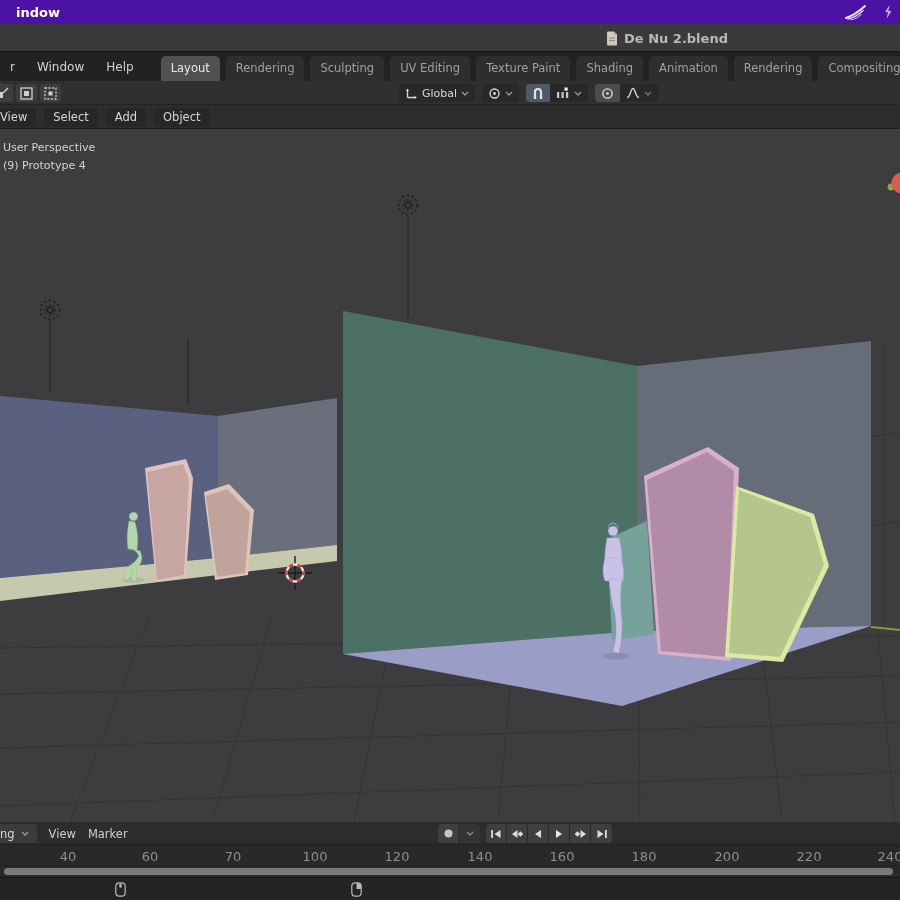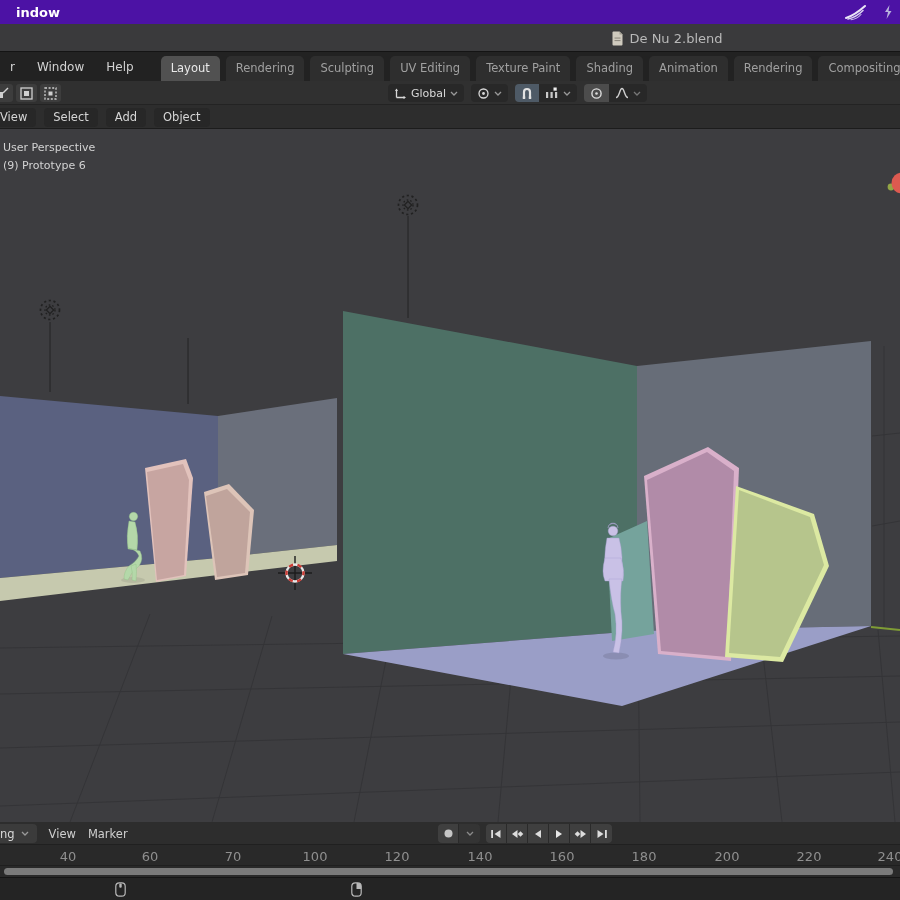--- a/index.html
+++ b/index.html
@@ -11,39 +11,39 @@
   .menubar { position:absolute; left:0; top:0; width:900px; height:24px;
     background:var(--menubarPurple,#4c12a5); display:flex; align-items:center; }
   .menubar .wtitle { color:#fff; font-size:13px; font-weight:bold; margin-left:16px; }
   .menubar .mb-icons { position:absolute; right:6px; top:0; height:24px; display:flex; align-items:center; gap:14px; }
 
   
   .titlebar { position:absolute; left:0; top:24px; width:900px; height:28px;
     background:var(--titlebarBg,#3a3a3c); border-bottom:1px solid #141414; }
   .titlebar .doc { position:absolute; left:667px; top:0; height:28px; transform:translateX(-50%);
     display:flex; align-items:center; gap:6px; color:var(--titlebarText,#b9b9b9);
-    font-size:13px; font-weight:normal; }
+    font-size:13px; font-weight:bold; }
 
   
   .topbar { position:absolute; left:0; top:52px; width:900px; height:29px;
     background:var(--topbarBg,#222); display:flex; align-items:center; overflow:hidden; }
   .topbar .menus { display:flex; align-items:center; gap:4px; margin-left:1px; flex:0 0 auto; }
   .topbar .menus .m { color:#d2d2d2; font-size:12px; padding:3px 9px; border-radius:3px; }
   .tabs { display:flex; align-items:flex-end; gap:6px; margin-left:18px; height:29px; flex:0 0 auto; }
   .tab { background:var(--tabBg,#2e2e2e); color:var(--tabText,#a0a0a0); font-size:11.5px;
     padding:5px 10px 6px 10px; border-radius:5px 5px 0 0; white-space:nowrap; height:25px; }
   .tab.active { background:var(--tabActiveBg,#515151); color:var(--tabActiveText,#e9e9e9); }
 
   
   .tool-header { position:absolute; left:0; top:81px; width:900px; height:24px;
     background:var(--headerBg,#303030); border-bottom:1px solid #232323; }
   .selmodes { position:absolute; left:-8px; top:3px; display:flex; gap:3px; }
   .selmodes .ibtn { width:21px; height:18px; background:#3d3d3d; border-radius:3px;
     display:flex; align-items:center; justify-content:center; }
-  .tool-center { position:absolute; left:388px; top:3px; display:flex; align-items:center; gap:7px; height:18px;justify-content:center; }
+  .tool-center { position:absolute; left:399px; top:3px; display:flex; align-items:center; gap:7px; height:18px;justify-content:center; }
   .widget { height:18px; background:var(--widgetBg,#282828); border-radius:4px;
     display:flex; align-items:center; gap:4px; padding:0 6px; color:var(--widgetText,#d8d8d8); font-size:11px; }
   .widget.toggled { background:var(--snapActiveBg,#4e5a66); }
   .wgroup { display:flex; align-items:center; }
   .wgroup .widget { border-radius:0; }
   .wgroup .widget:first-child { border-radius:4px 0 0 4px; }
   .wgroup .widget:last-child { border-radius:0 4px 4px 0; }
 
   
   .vp-header { position:absolute; left:0; top:105px; width:900px; height:24px;
@@ -322,21 +322,21 @@
       </g>
 
       <g>
         <circle cx="891" cy="187" r="3.4" fill="#93a545"></circle>
         <circle cx="902" cy="183" r="10.5" style="fill:var(--gizmoRed,#dd5a50)"></circle>
       </g>
     </svg>
 
     <div class="vp-overlay">
       <div>User Perspective</div>
-      <div>(9) Prototype 6</div>
+      <div>(9) Prototype 4</div>
     </div>
   </div>
 
   <div class="timeline-header">
     <div class="tl-menus">
       <div class="tl-dd">
         <span>ying</span>
         <svg width="8" height="5" viewBox="0 0 8 5">
             <path d="M1,1 L4,4 L7,1" stroke="#999" stroke-width="1.3" fill="none"></path>
           </svg>

